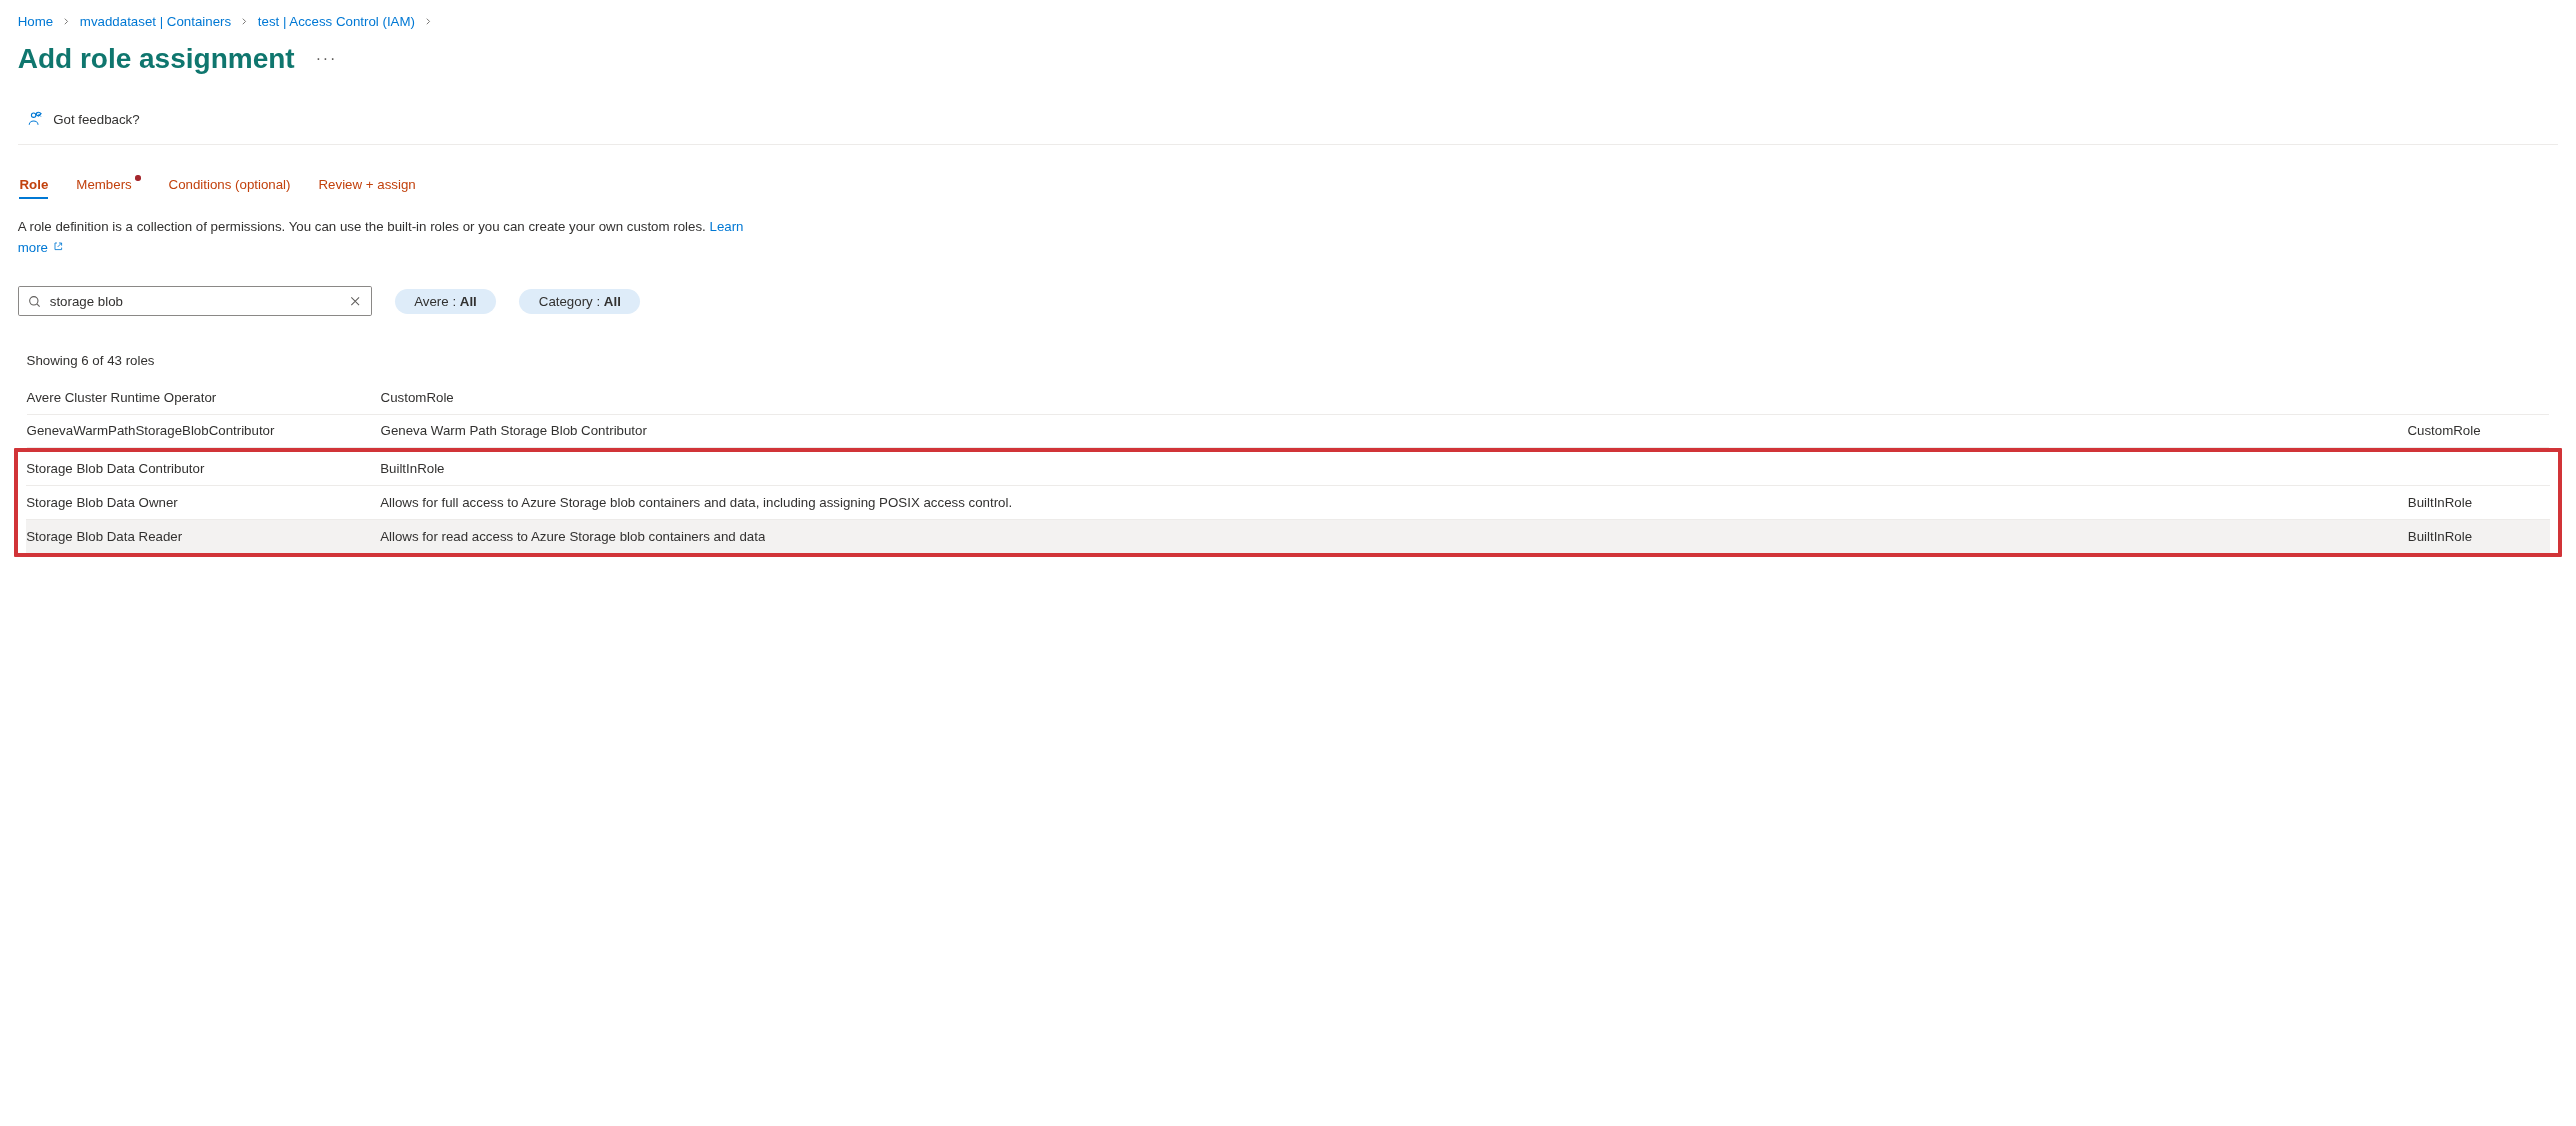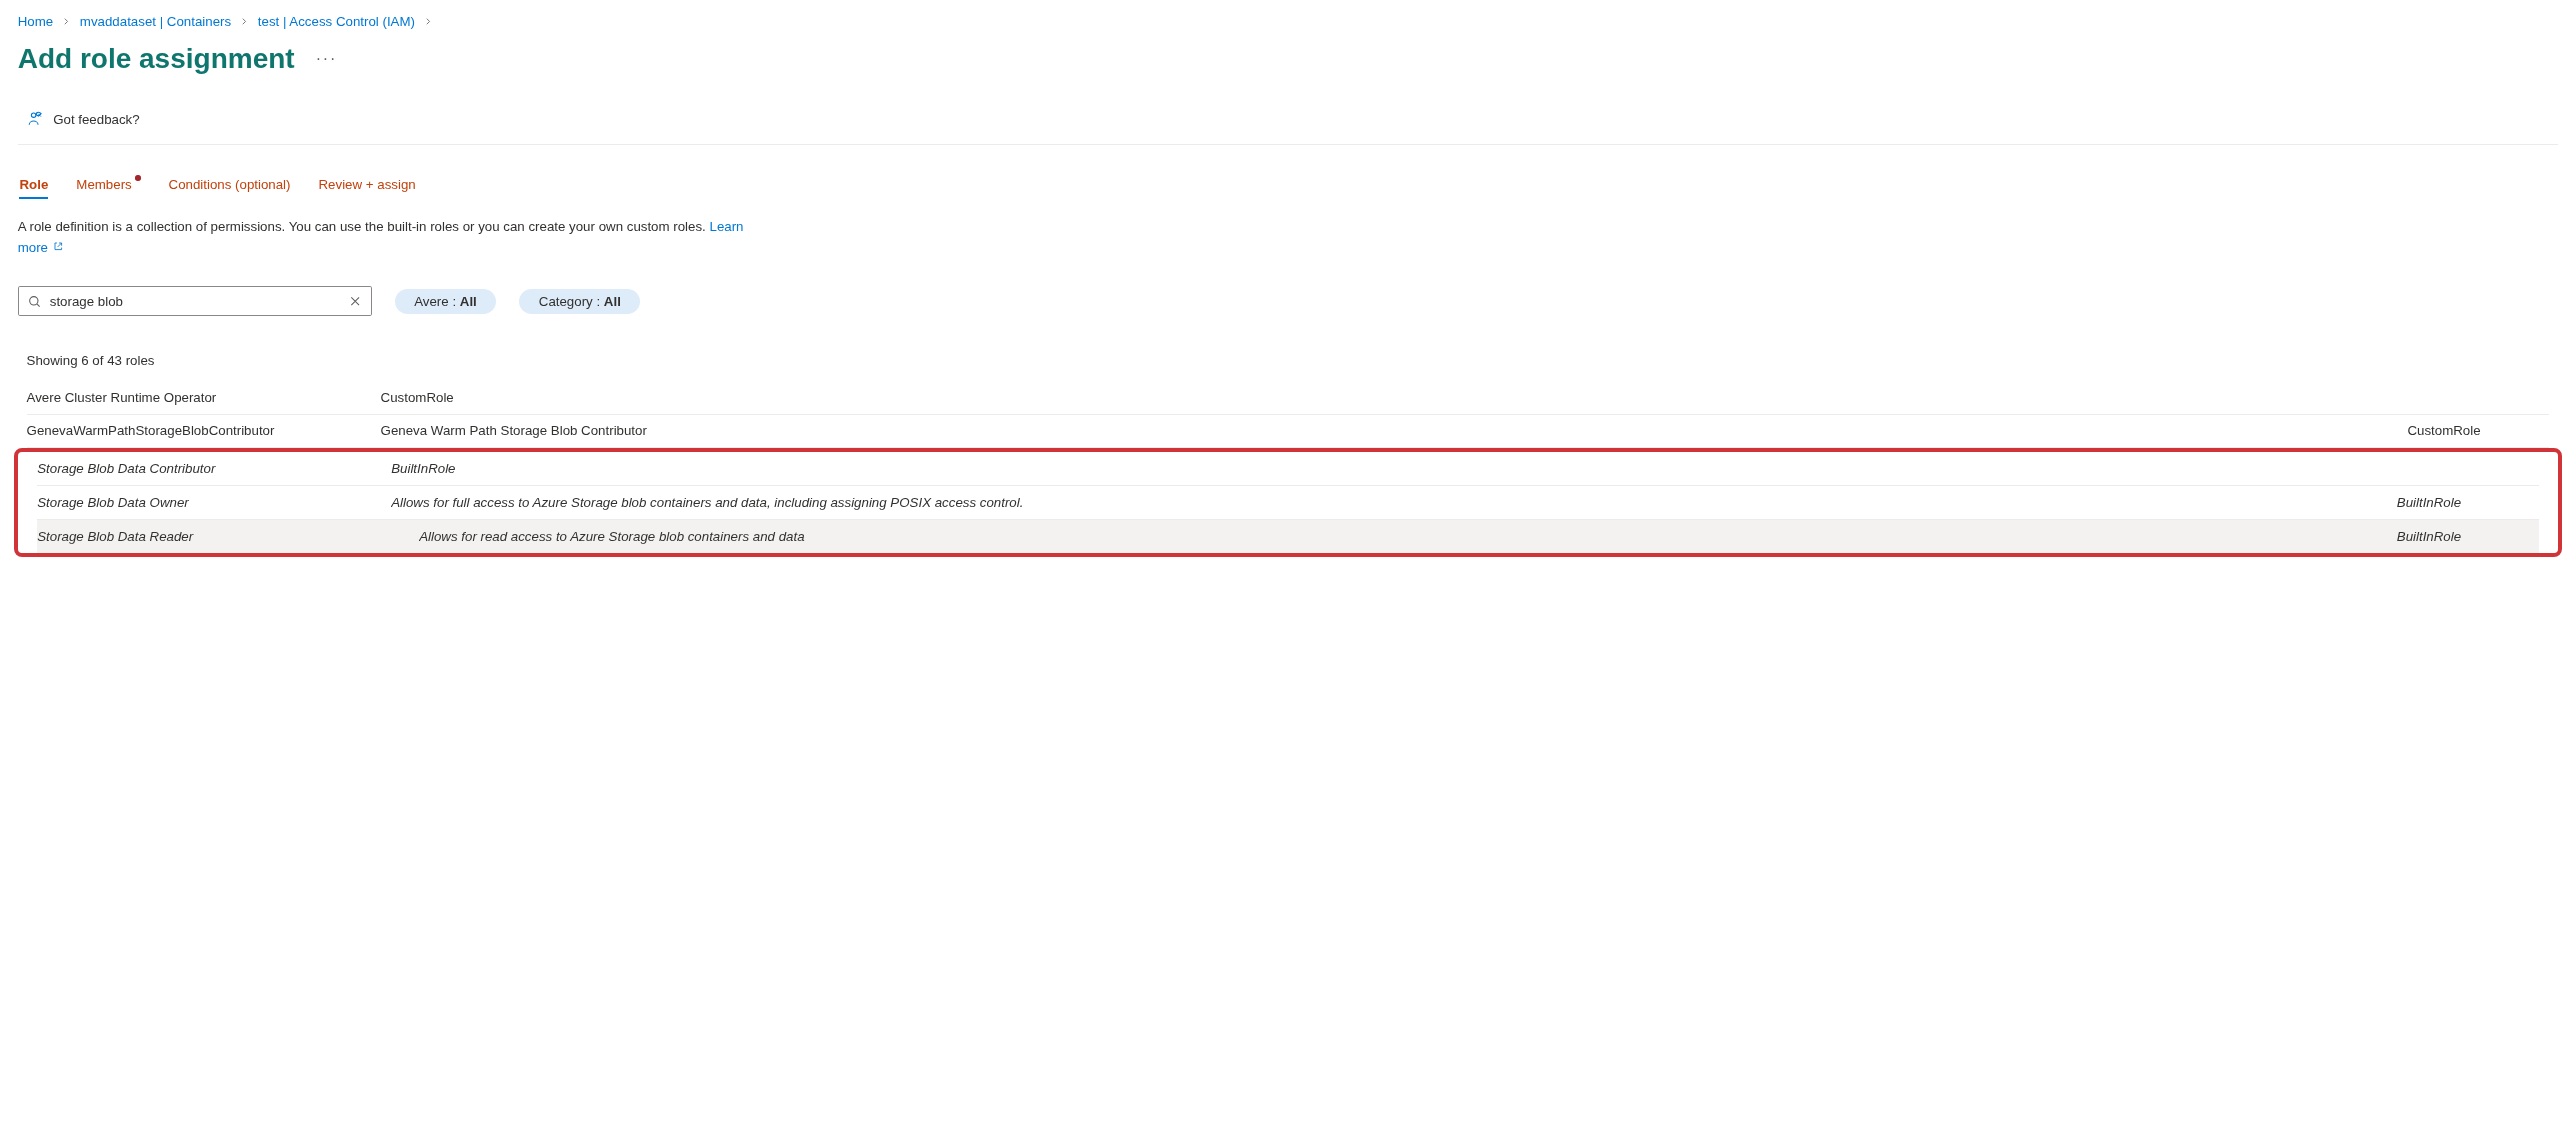--- a/index.html
+++ b/index.html
@@ -143,26 +143,25 @@
       display: flex;
       padding: 8.9px 0;
       font-size: 13.3px;
       border-bottom: 0.9px solid #edebe9;
       cursor: pointer;
     }
     .trow.hovered { background: #f3f2f1; }
     .trow .col-desc span { white-space: nowrap; overflow: hidden; text-overflow: ellipsis; }
     .highlight-wrap {
       border: 4.4px solid #d13438;
-      border-radius: 8px;
+      border-radius: 1px;
       margin: 0 -12.4px;
-      padding: 0 19px;
-      font-style: italic;
-    }
-    .highlight-wrap .trow:last-child { border-bottom: none; gap: 28px; }
+      padding: 0 8px;
+    }
+    .highlight-wrap .trow:last-child { border-bottom: none; }
   </style>
 </head>
 <body>
 
 <nav class="breadcrumb" id="breadcrumb">
     <a>Home</a>
     <svg viewBox="0 0 16 16" class="chevron">
       <path d="M5 3l5 5-5 5" fill="none" stroke="currentColor" stroke-width="1.5"></path>
     </svg>
     <a>mvaddataset | Containers</a>

